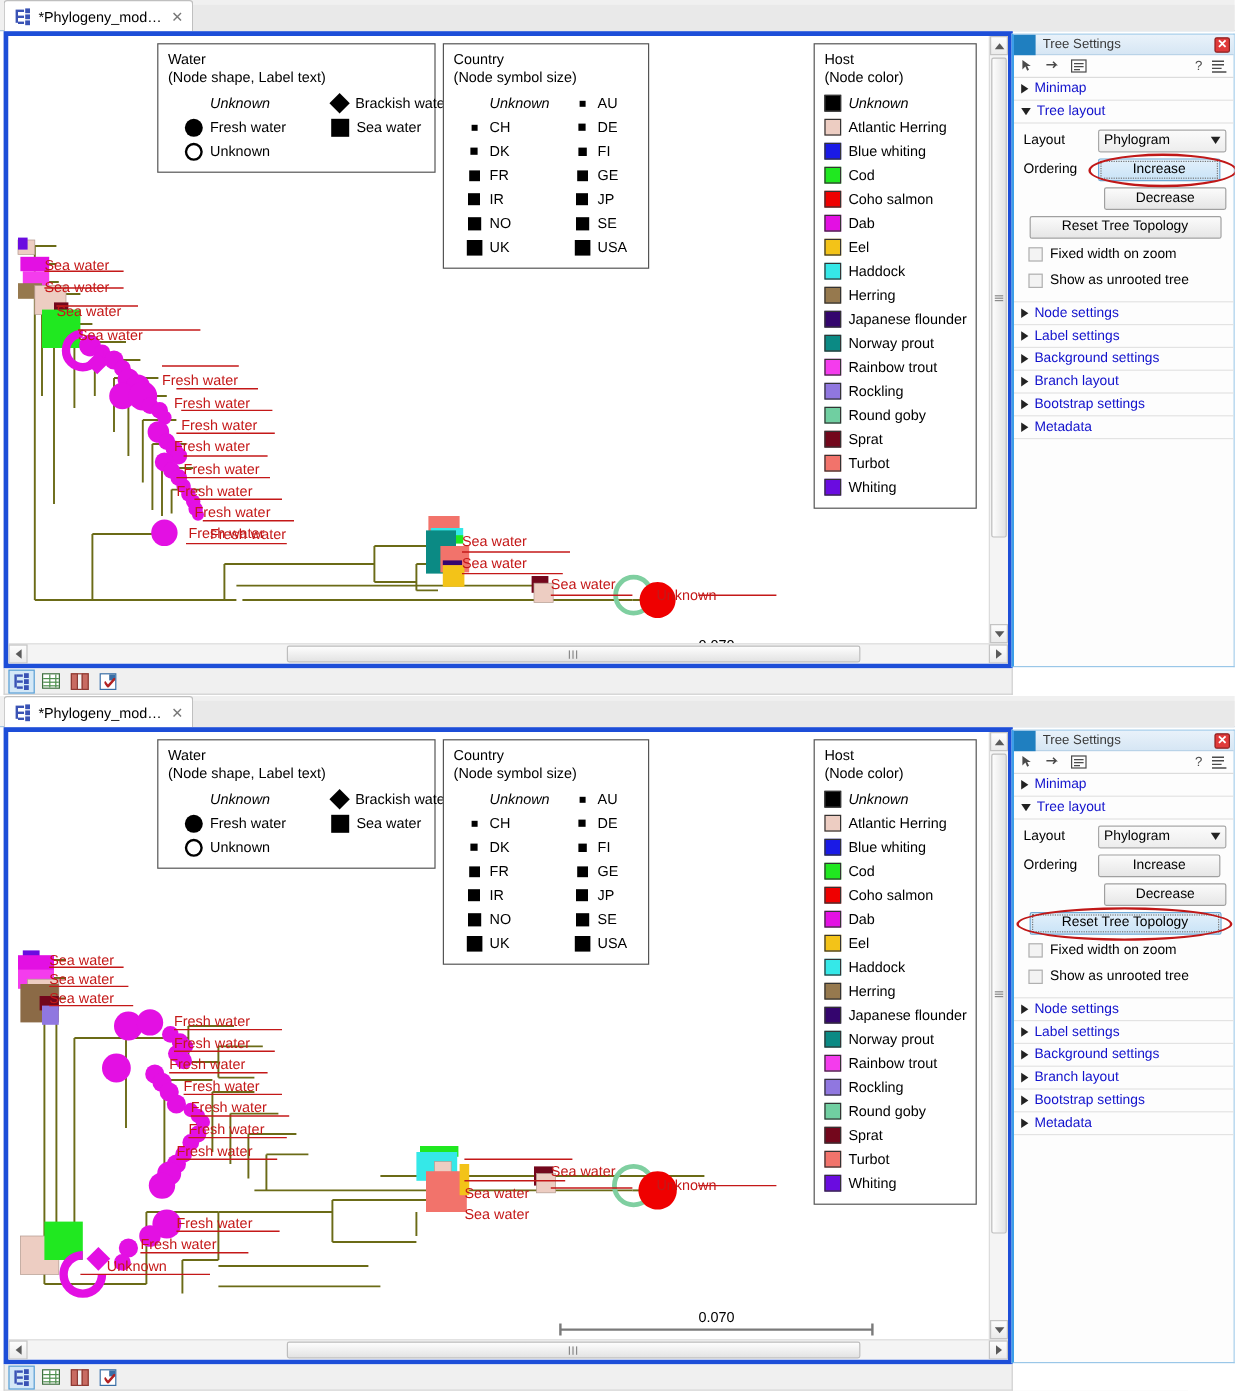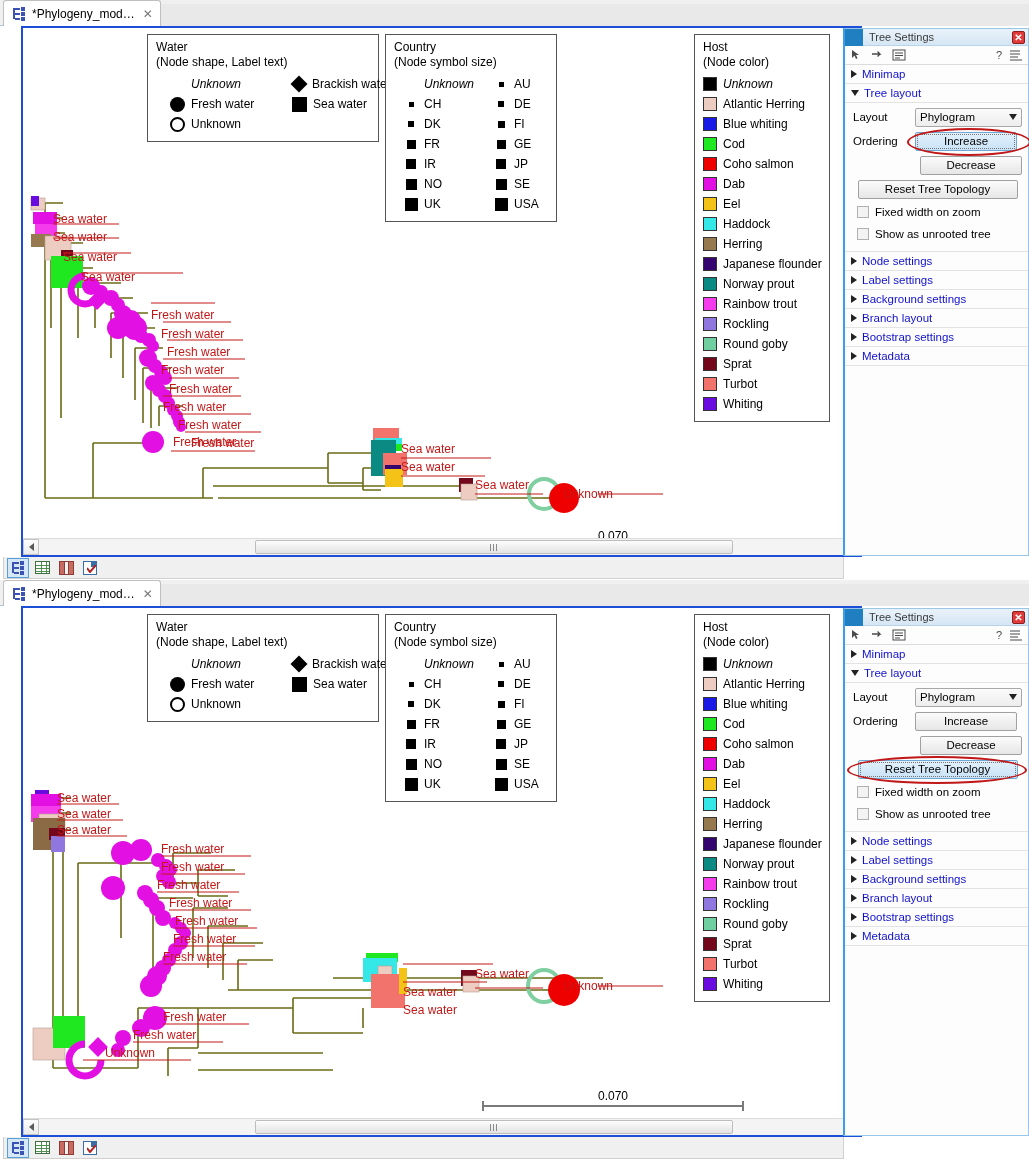--- a/index.html
+++ b/index.html
@@ -45,22 +45,22 @@
   .di-v  { left: 1px; top: 1px;  width: 2px; height: 11px; }
   .di-h1 { left: 3px; top: 1px;  width: 5px; height: 2px; }
   .di-h2 { left: 3px; top: 6px;  width: 5px; height: 2px; }
   .di-h3 { left: 3px; top: 11px; width: 5px; height: 2px; }
   .di-d1 { left: 9px; top: 0px;  width: 4px; height: 4px; background:#2f45a0; }
   .di-d2 { left: 9px; top: 5px;  width: 4px; height: 4px; background:#2f45a0; }
   .di-d3 { left: 9px; top: 10px; width: 4px; height: 4px; background:#2f45a0; }
 
   
   .canvas-wrap {
-    position: absolute; left: 21px; width: 841px;
-    border: 2px solid #1d4ed8; background: #ffffff;
+    position: absolute; left: 3px; width: 841px;
+    border: 4px solid #1d4ed8; background: #ffffff;
     overflow: hidden;
   }
   .canvas { position: absolute; left: 0; top: 0; right: 16px; bottom: 17px; overflow: hidden; background:#fff; }
 
   
   .legend {
     position: absolute;
     border: 1px solid #555; background: #ffffff;
     padding: 5px 8px 7px 8px;
     font-size: 12px; line-height: 15px;

